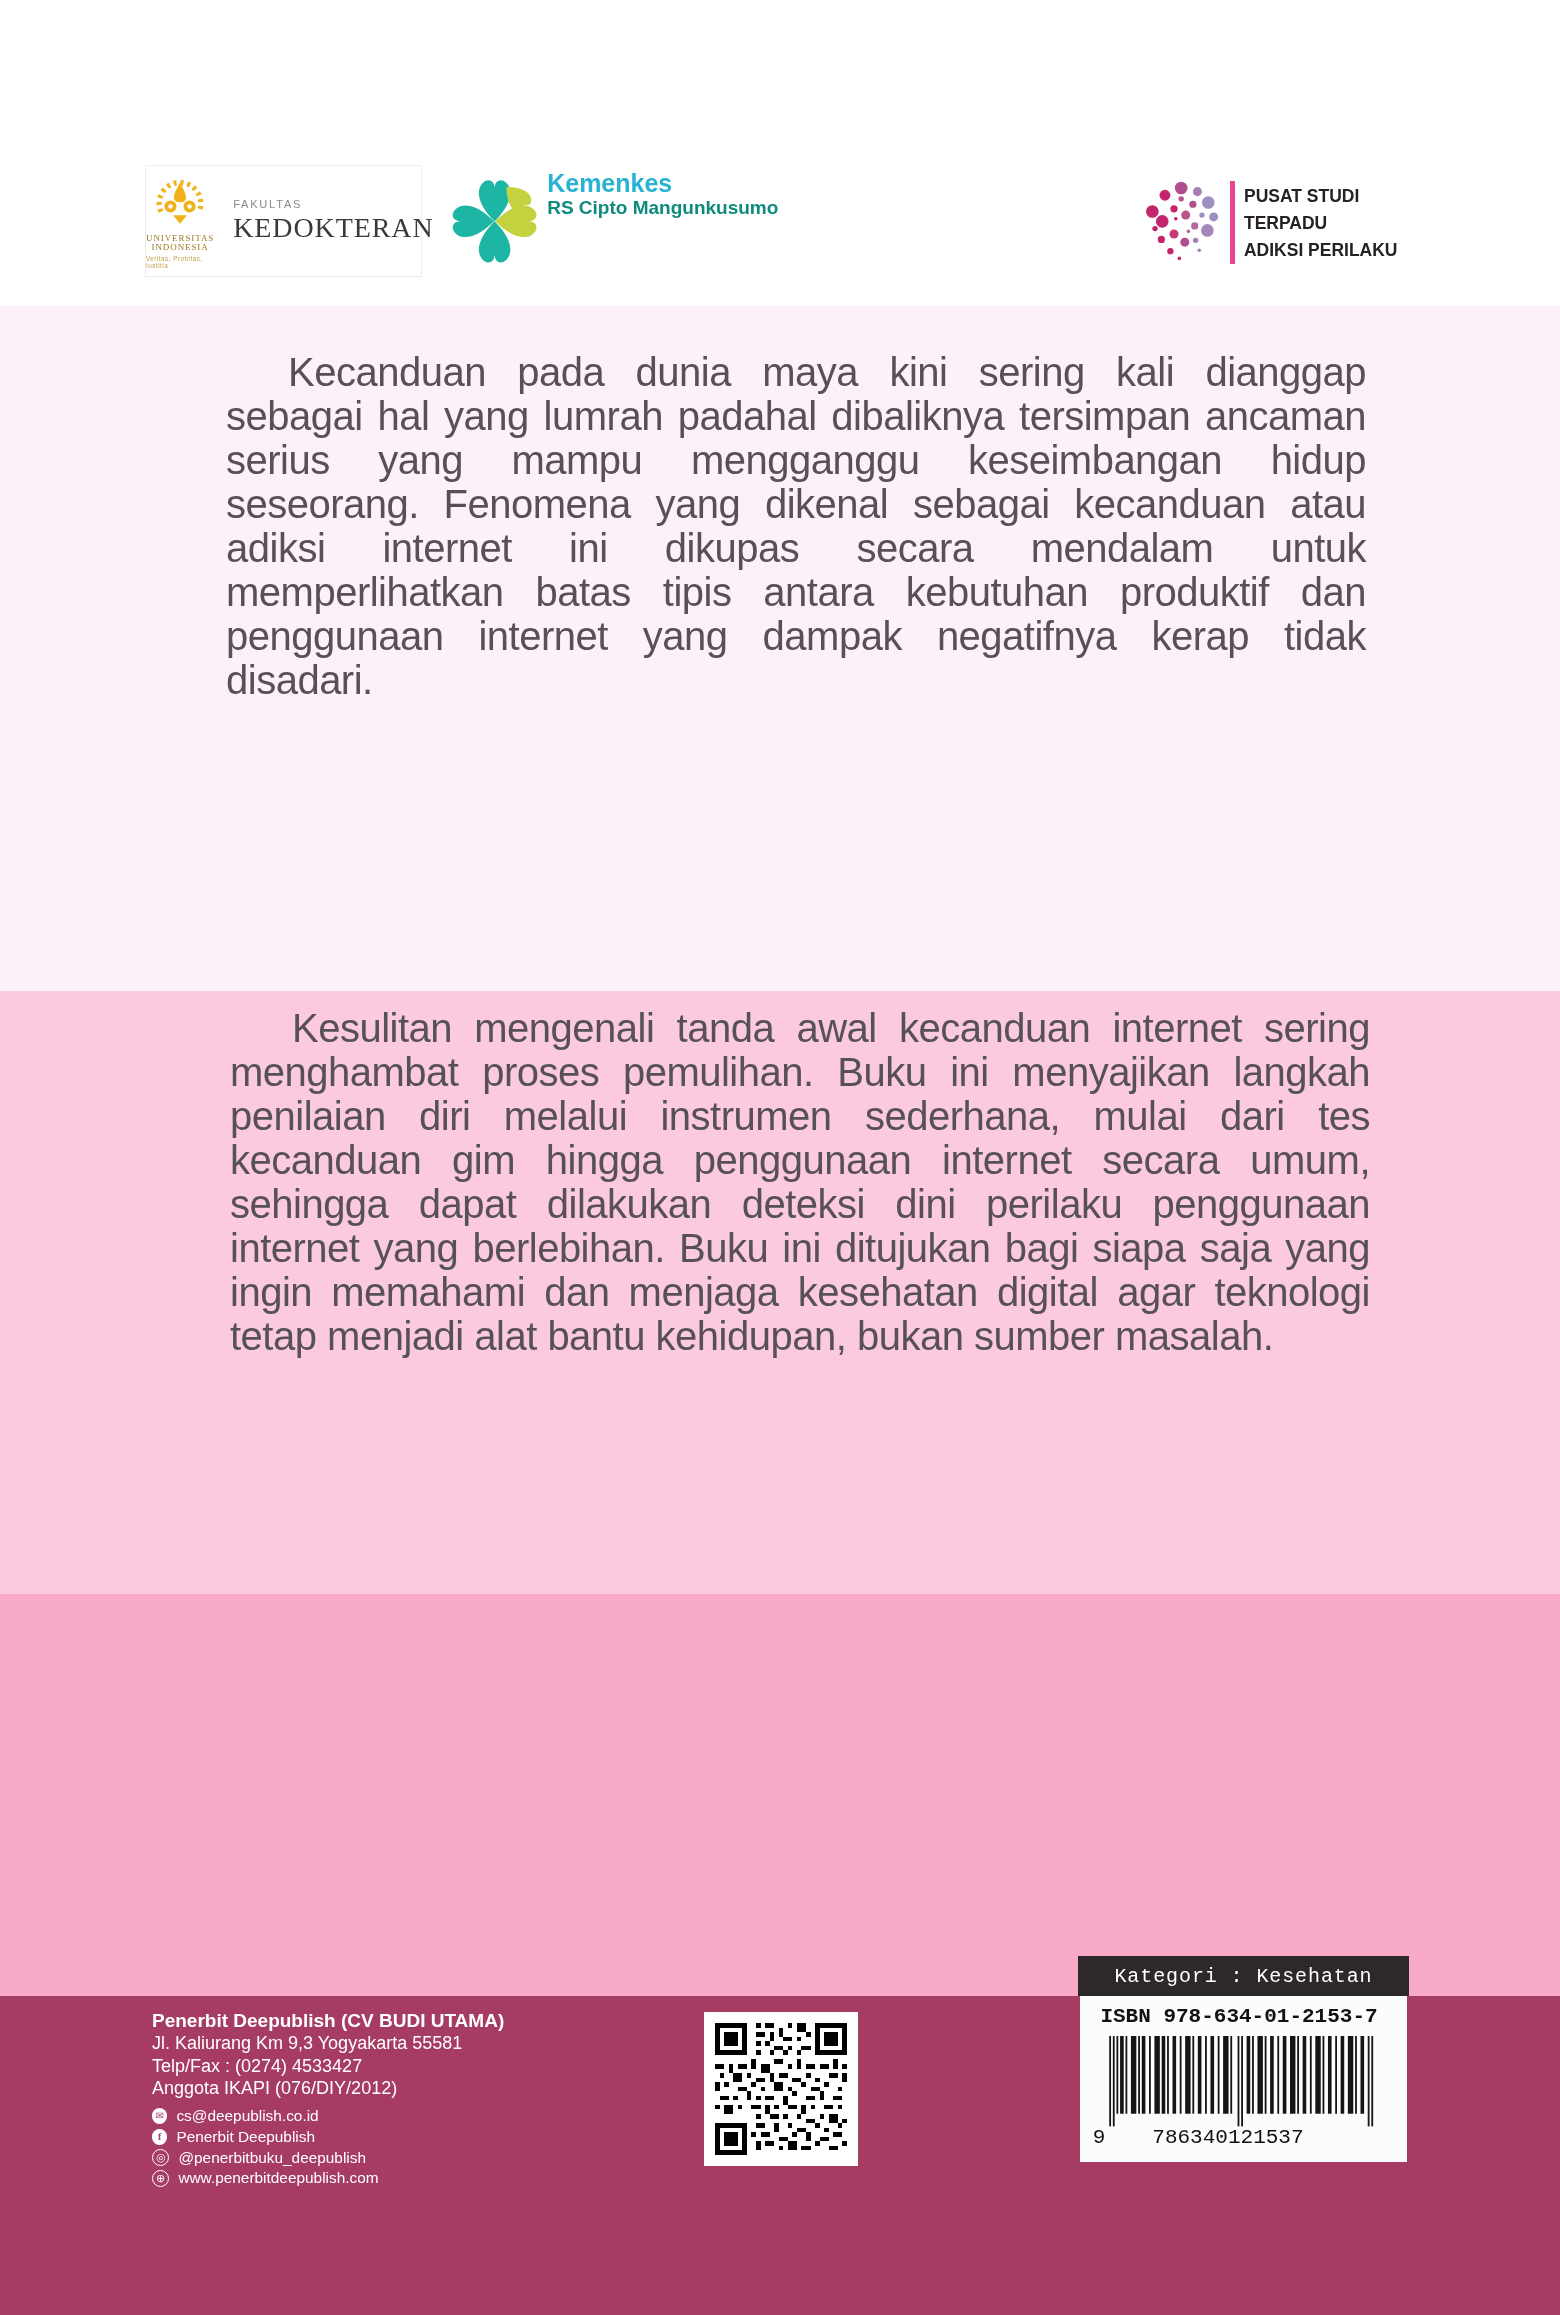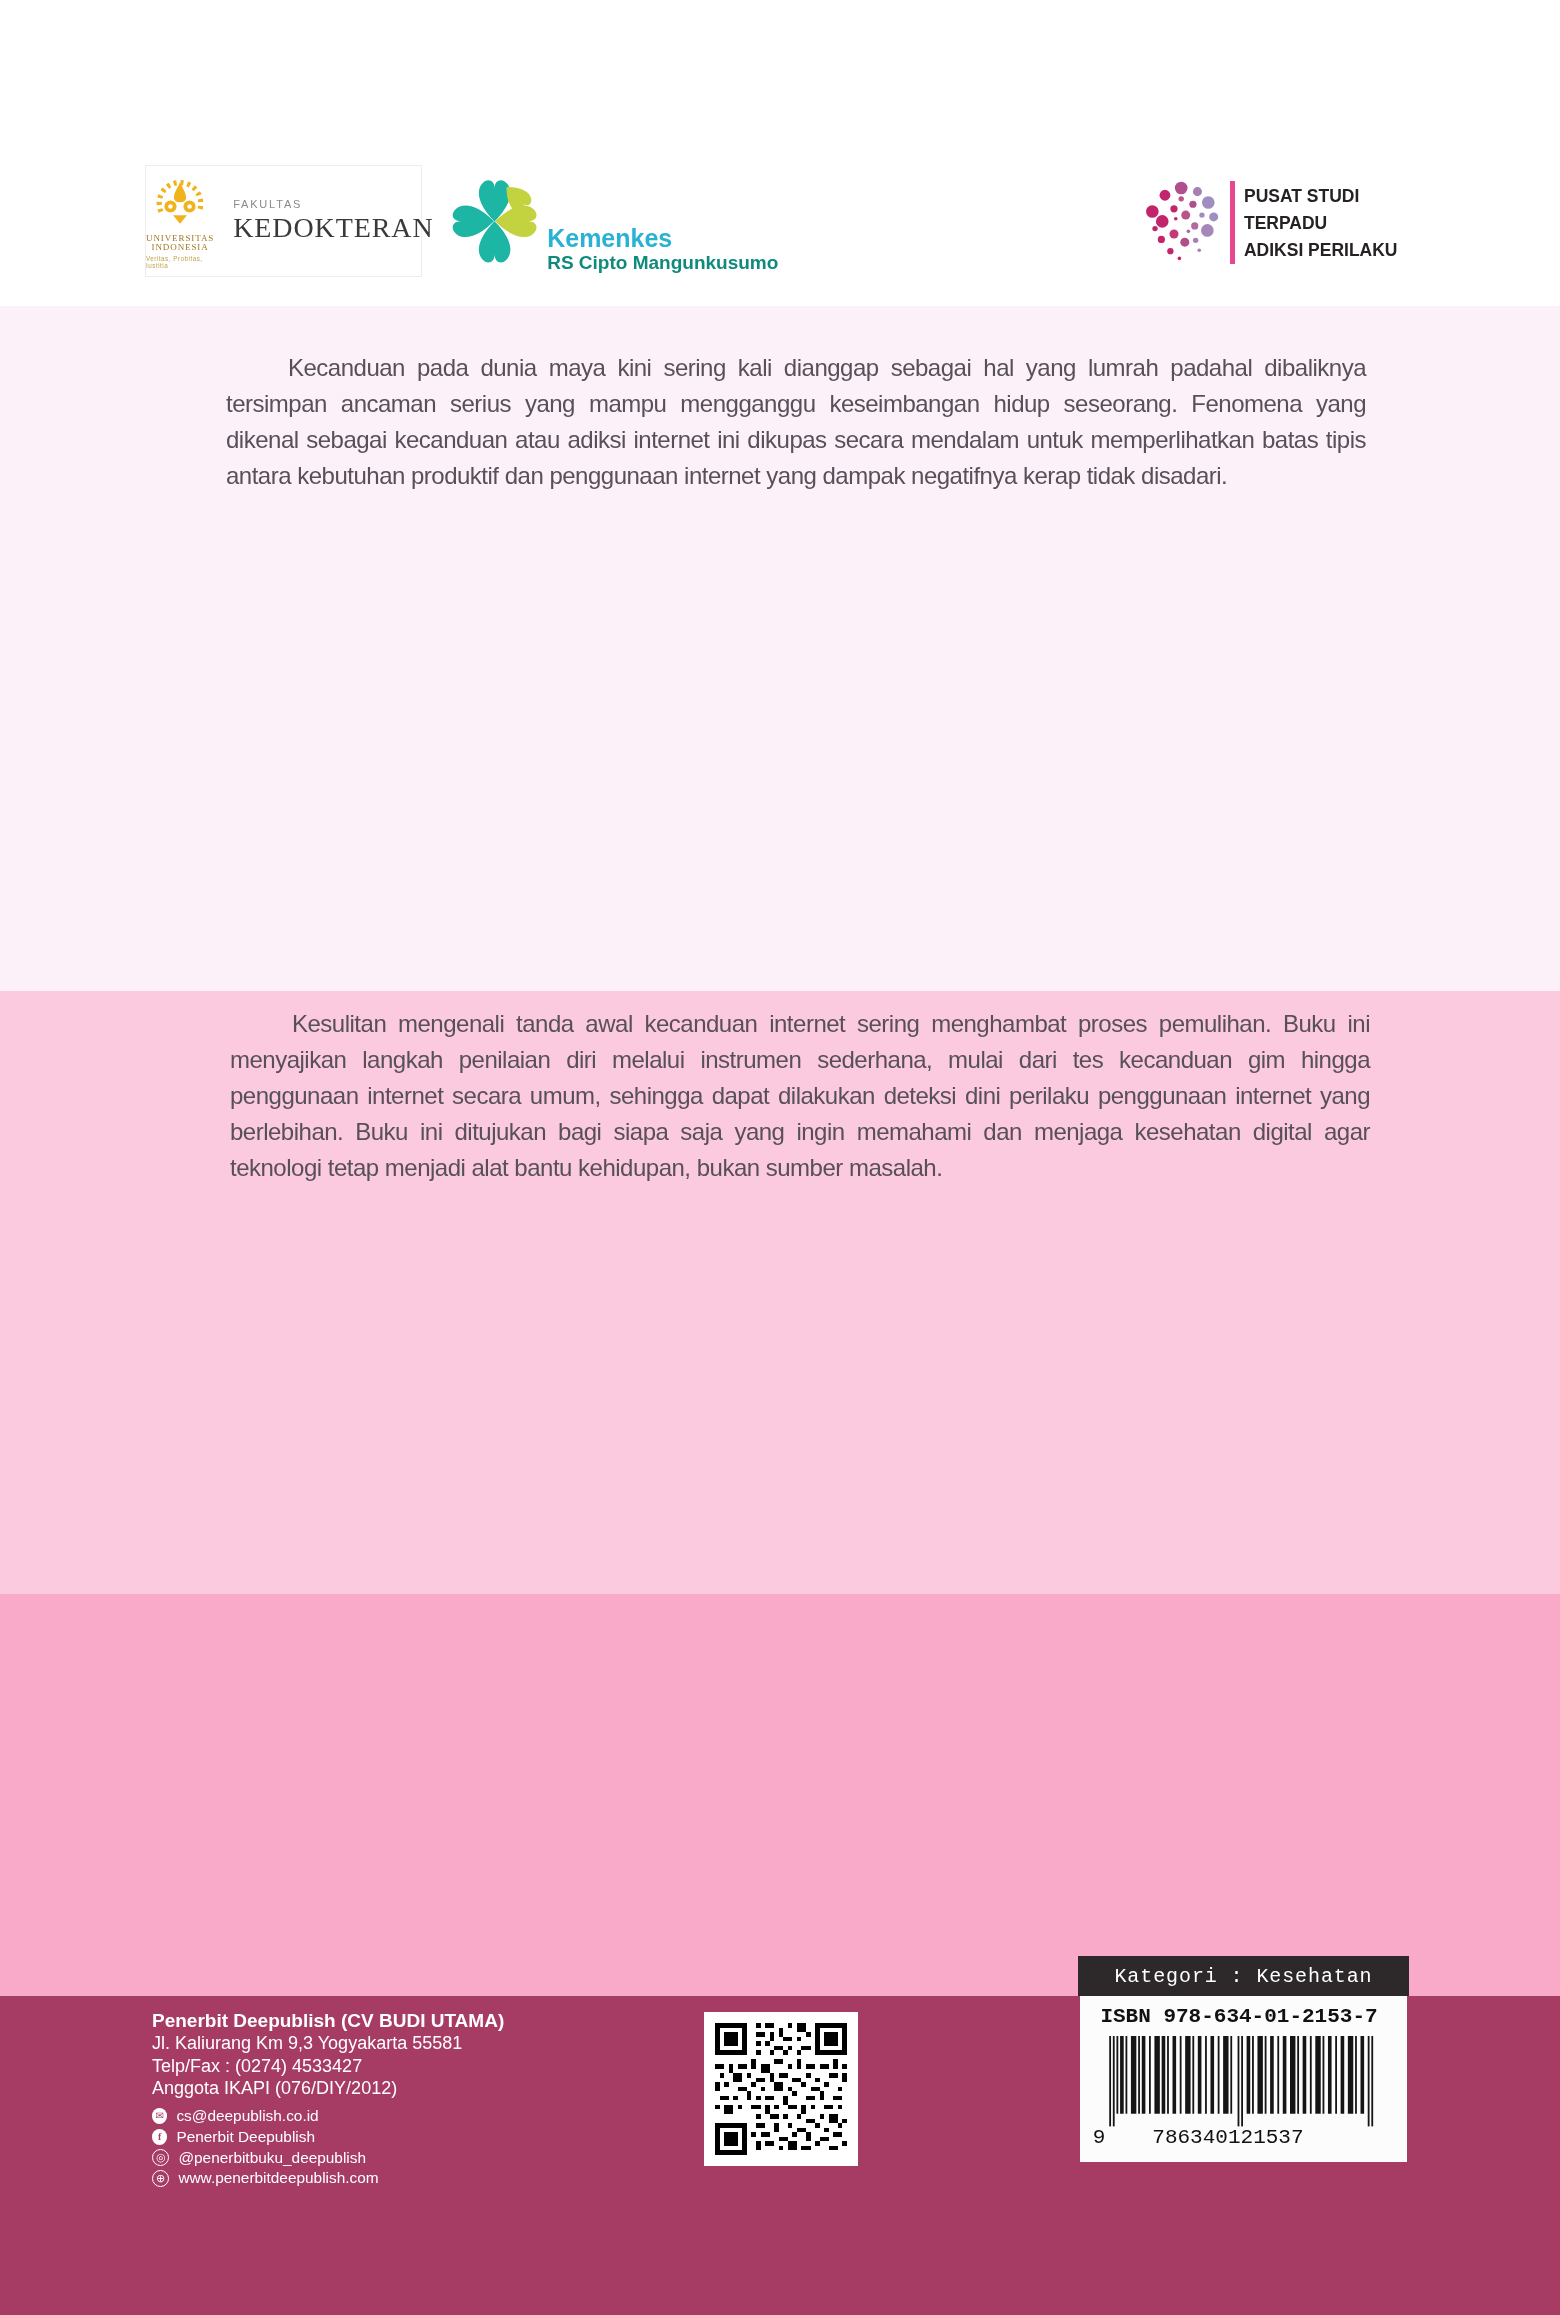--- a/index.html
+++ b/index.html
@@ -19,33 +19,33 @@
           background:#fff;border:0.9px solid #ededed;display:flex;align-items:stretch;}
   #ui-left{width:107px;display:flex;flex-direction:column;align-items:center;justify-content:center;padding-top:3.6px;}
   #ui-left .uname{font-family:"Liberation Serif",serif;font-size:9px;line-height:9px;
                   letter-spacing:0.9px;color:#9c7b22;text-align:center;font-weight:normal;margin-top:2.7px;}
   #ui-left .motto{font-size:6.3px;color:#c2a14a;margin-top:2.7px;letter-spacing:0.5px;}
   #ui-divider{width:5.4px;background:#169f49;margin:5.4px 0;}
   #ui-right{flex:1;display:flex;flex-direction:column;justify-content:center;padding-left:19px;}
   #ui-right .fak{font-size:11px;letter-spacing:1.8px;color:#8a8a8a;}
   #ui-right .ked{font-family:"Liberation Serif",serif;font-size:28px;letter-spacing:0.9px;color:#3a3a3a;margin-top:1.8px;}
 
-  #kemenkes{position:absolute;left:450px;top:170px;display:flex;align-items:flex-end;}
+  #kemenkes{position:absolute;left:450px;top:170px;display:flex;align-items:flex-start;}
   #kemenkes .ktext{margin-left:7.2px;}
   #kemenkes .k1{font-size:25px;font-weight:bold;color:#29b2d3;line-height:27px;}
   #kemenkes .k2{font-size:19px;font-weight:bold;color:#0f8a7c;line-height:22px;}
 
   #pstap{position:absolute;left:1143px;top:179px;display:flex;align-items:center;}
   #pstap .pline{width:4.5px;height:83px;background:#e8468f;margin:0 9px 0 7.2px;}
   #pstap .ptext div{font-size:19px;font-weight:bold;color:#262223;line-height:27px;
                     letter-spacing:0px;transform:scaleX(.92);transform-origin:left;}
 
   
   .syn{position:absolute;left:226px;width:1140px;margin:0;
-       font-size:24px;line-height:36px;letter-spacing:-0.5px;color:#57505a;
+       font-size:40px;line-height:44px;letter-spacing:-0.5px;color:#57505a;
        text-align:justify;text-indent:62px;}
   #syn1{top:350px;}
   #syn2{top:15.4px;}
 
   
   #kategori-bar{position:absolute;left:1078px;top:1956px;width:331px;height:40px;
                 background:#2d292b;color:#fff;display:flex;align-items:center;justify-content:center;
                 font-family:"Liberation Mono",monospace;font-size:20px;letter-spacing:0.9px;}
   #isbn-box{position:absolute;left:1080px;top:1996px;width:327px;height:166px;background:#fcfcfc;}
   #isbn-text{position:absolute;left:0;right:9px;top:9px;text-align:center;

